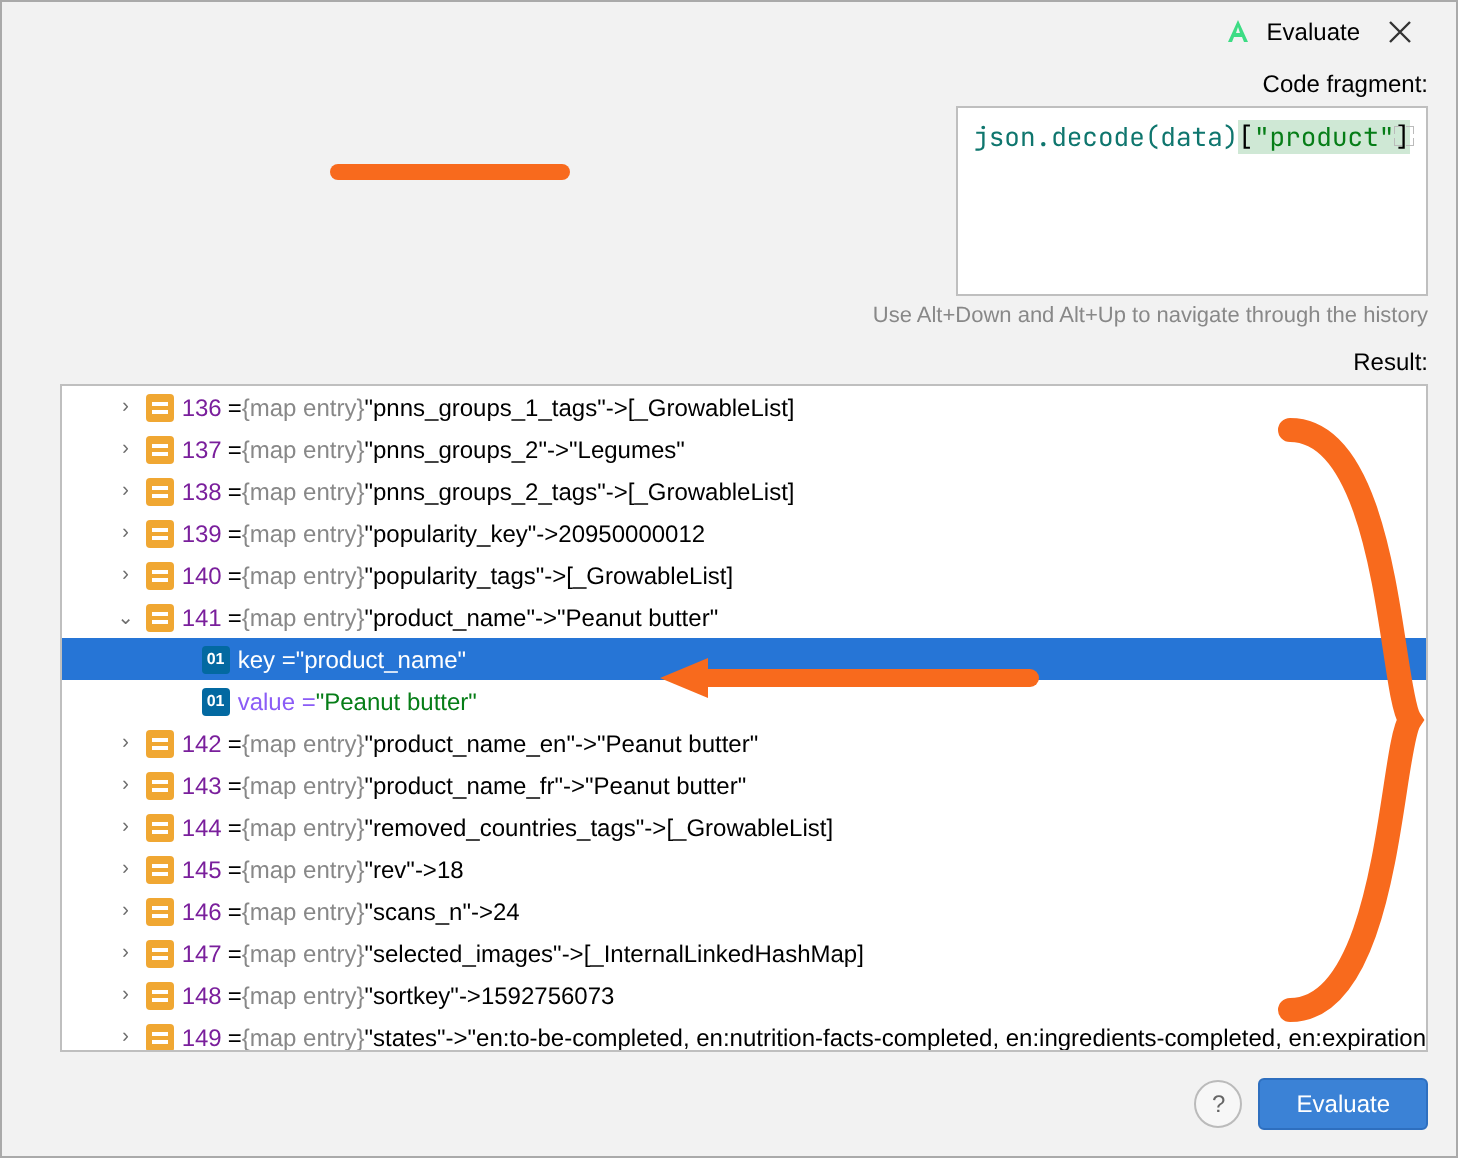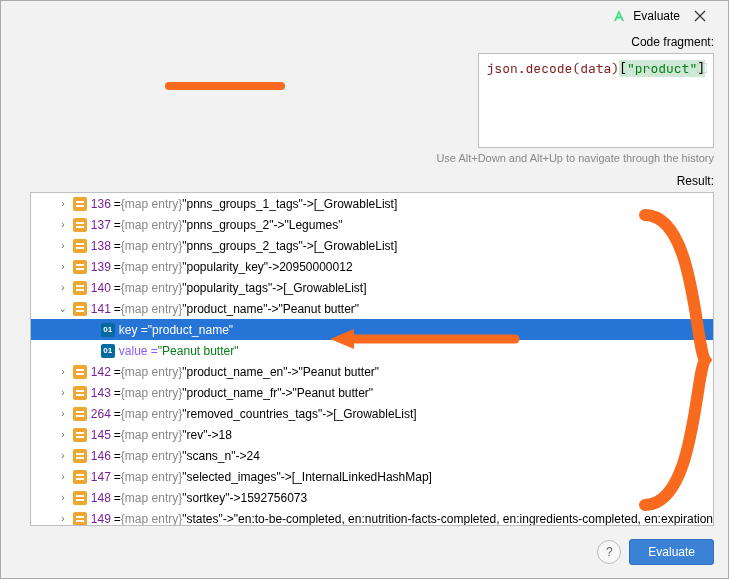--- a/index.html
+++ b/index.html
@@ -48,21 +48,21 @@
     height: 95px;
     position:relative;
     font-family: "JetBrains Mono", Consolas, monospace;
     font-size: 13px;
     padding: 6px 8px;
   }
   .code-box .expand-icon {
     position:absolute; top:6px; right:6px;
     color:#bbb;
   }
-  .code-line .fn { color:#7f1d1d; }
+  .code-line .fn { color:#0f766e; }
   .code-line .string-hl {
     background:#cfe8d5;
     color:#067d17;
   }
   .code-line .bracket-hl { background:#cfe8d5; color:#000;}
   .hint {
     text-align:right;
     color:#888;
     font-size:11px;
     padding: 2px 14px 6px 0;
@@ -319,21 +319,21 @@
           <span class="kv-text"> = </span>
           <span class="me-type">{map entry} </span>
           <span class="kv-text">"product_name_fr"</span>
           <span class="kv-text"> -&gt; </span>
           <span class="kv-text">"Peanut butter"</span>
         </div>
         <div class="row">
           <span class="indent1"></span>
           <span class="arrow">›</span>
           <span class="badge-eq"></span>
-          <span class="idx">264</span>
+          <span class="idx">144</span>
           <span class="kv-text"> = </span>
           <span class="me-type">{map entry} </span>
           <span class="kv-text">"removed_countries_tags"</span>
           <span class="kv-text"> -&gt; </span>
           <span class="kv-text">[_GrowableList]</span>
         </div>
         <div class="row">
           <span class="indent1"></span>
           <span class="arrow">›</span>
           <span class="badge-eq"></span>

